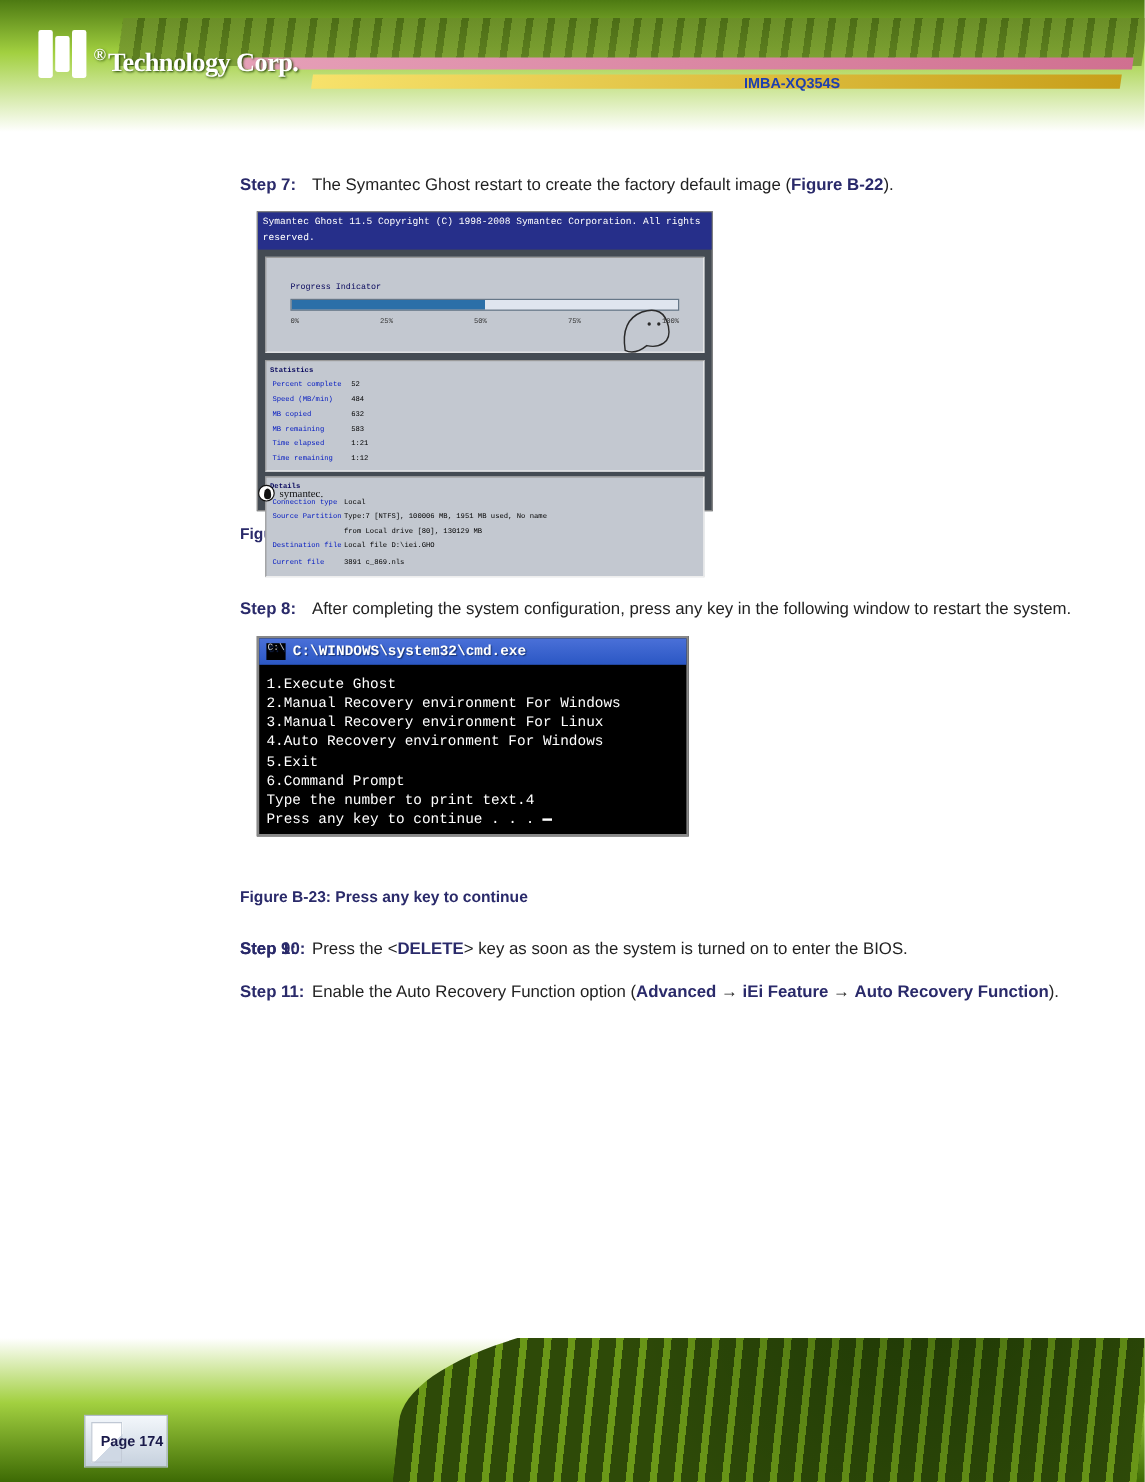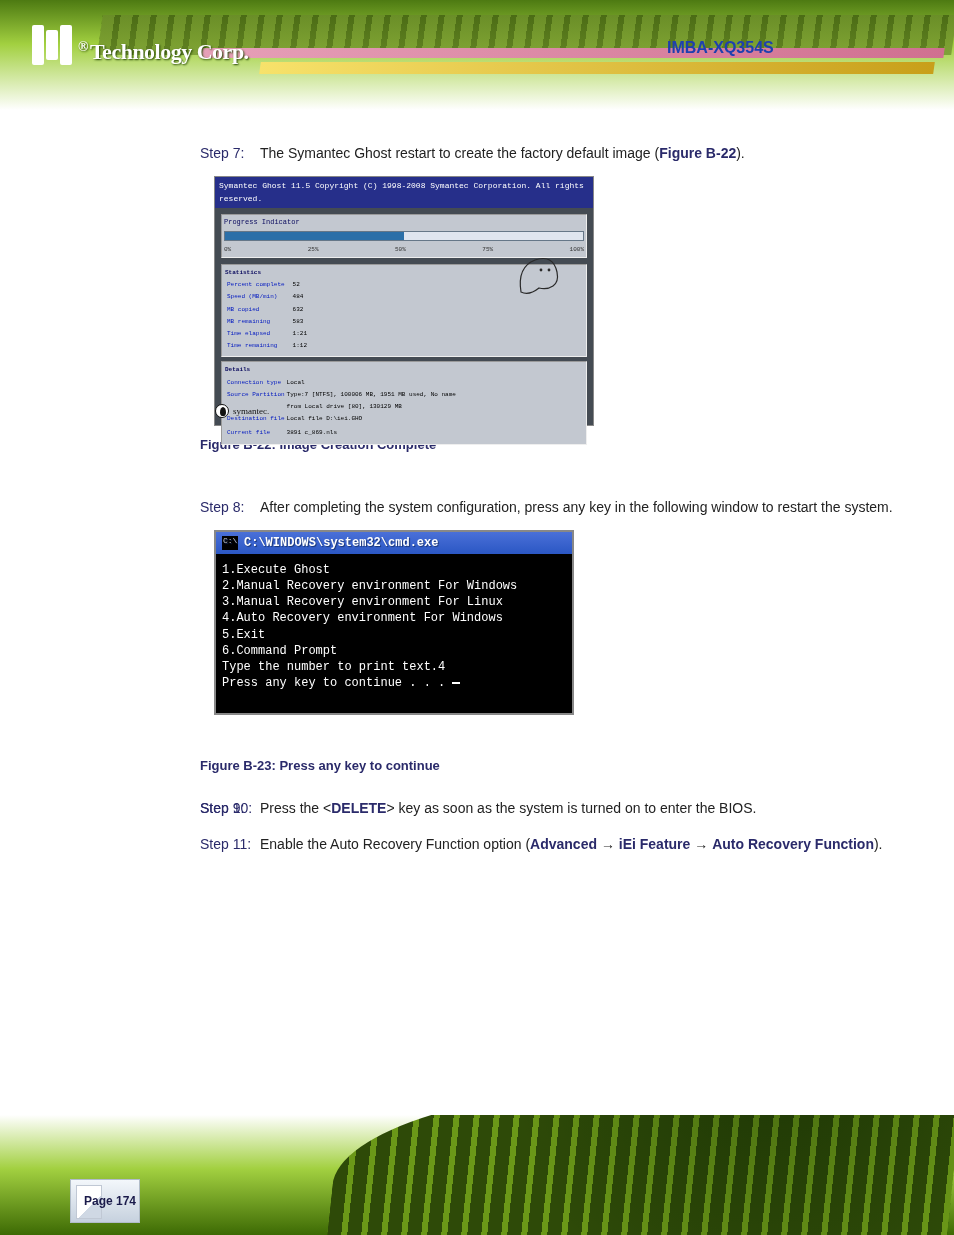--- a/index.html
+++ b/index.html
@@ -55,54 +55,54 @@
   }
   .logo .reg { font-size:14px; vertical-align:top; margin-right:2px;}
   .logo .txt {
     font-size: 22px;
     letter-spacing: -0.5px;
     text-shadow: 1px 1px 2px #224400;
     padding-top:14px;
     font-family:Liberation Serif, serif;
   }
   .product {
-    position:absolute; left:620px; top:39px;
-    font-size:16px; color:#1e40af; font-weight:bold;margin-left:47px;
+    position:absolute; left:620px; top:62px;
+    font-size:12px; color:#1e40af; font-weight:bold;
   }
 
   
   .content {
     padding: 20px 40px 0 200px;
     font-size: 14px;
     color: #222;
     line-height: 1.7;
   }
   .step-hang { position: relative; padding-left: 60px; }
-  .step-hang .stepnum { position: absolute; left: 0; top: 0; font-weight: normal; color: #2a2a6a; }
+  .step-hang .stepnum { position: absolute; left: 0; top: 0; font-weight: bold; color: #2a2a6a; }
   .step { margin: 12px 0 10px 0; }
   .figref { font-weight:bold; color:#2a2a6a; }
   .keybold { font-weight:bold; color:#2a2a6a; }
 
   
   .ghostshot {
     width: 380px; height: 250px;
     margin: 4px 0 8px 0;
     background: #444b53;
     border: 1px solid #888;
     font-family: "Courier New", monospace;
     color:#fff;
     font-size:6px;
     position: relative;
   }
   .ghosttitle {
     background:#262f8a; color:#fff; font-size:8px;
     padding:2px 4px;
   }
   .ghostbox {
-    background:#c3c8d0; color:#000; margin:6px; padding:2px;
+    background:#c3c8d0; color:#000; margin:6px; padding:20px;
     border:1px inset #eee;
   }
   .ghostbox .lbl {font-size:7px; color:#0a0a5e;}
   .ghostbar {
     height:10px; background:linear-gradient(90deg,#2b6fa8 0 50%, #dfe5ef 50% 100%);
     border:1px solid #678; margin:2px 0 4px 0;
   }
   .ghostticks { display:flex; justify-content:space-between; font-size:6px; color:#333;}
   .ghoststats {
     background:#c3c8d0; color:#000; margin:0 6px 4px 6px;
@@ -159,21 +159,21 @@
     font-weight:bold;
     text-shadow:1px 1px 1px #183372;
   }
   .cmdicon{
     width:16px;height:14px;background:#000;
     display:inline-flex;align-items:flex-start;justify-content:flex-start;
     font-size:8px;color:#ccc;margin-right:6px;
     line-height:8px;padding:1px;
     font-weight:normal;
   }
-  .cmdbody{ padding:8px 6px 22px 6px; white-space:pre; }
+  .cmdbody{ padding:8px 6px 4px 6px; white-space:pre; }
   .cursor{
     display:inline-block;width:8px;height:2px;background:#fff;
     vertical-align:baseline;margin-bottom:2px;
   }
 
   
   .bottombanner{
     position:absolute; left:0; right:0; bottom:0;
     height:120px;
     background:linear-gradient(0deg,#3d6a04 0%, #a2d040 55%, #ffffff 100%);

